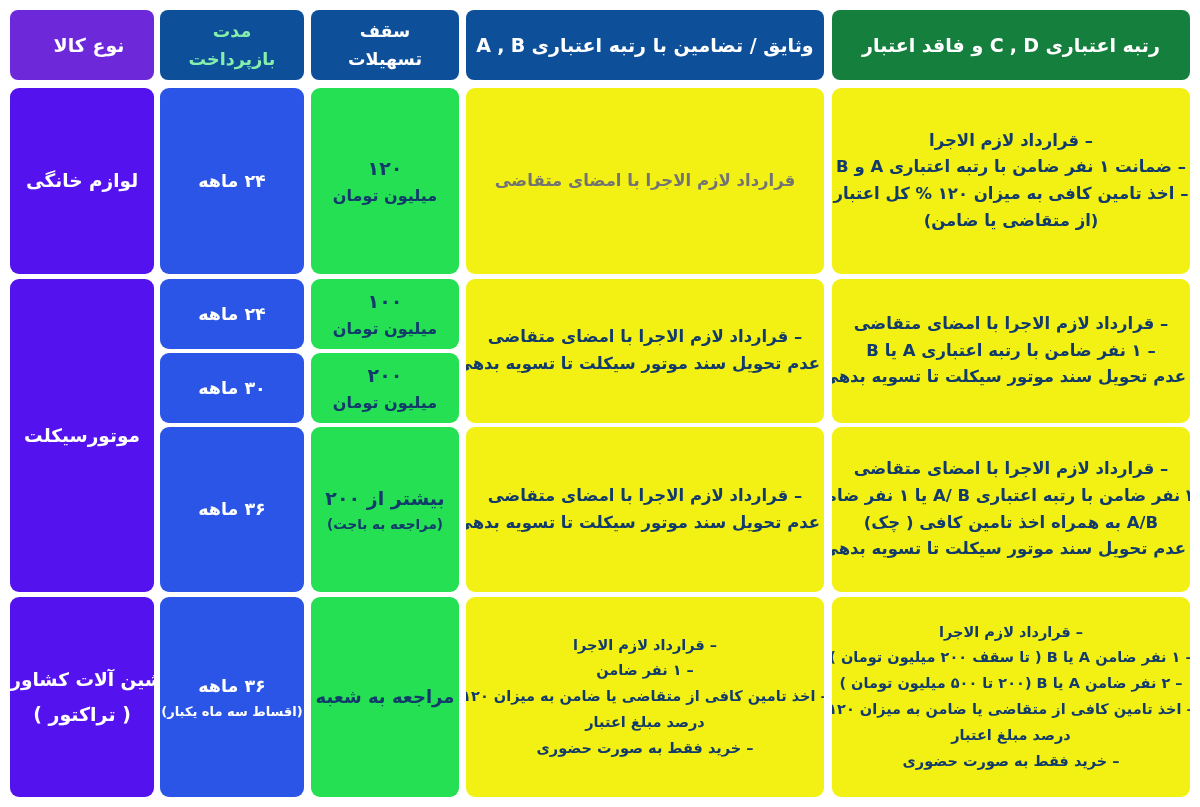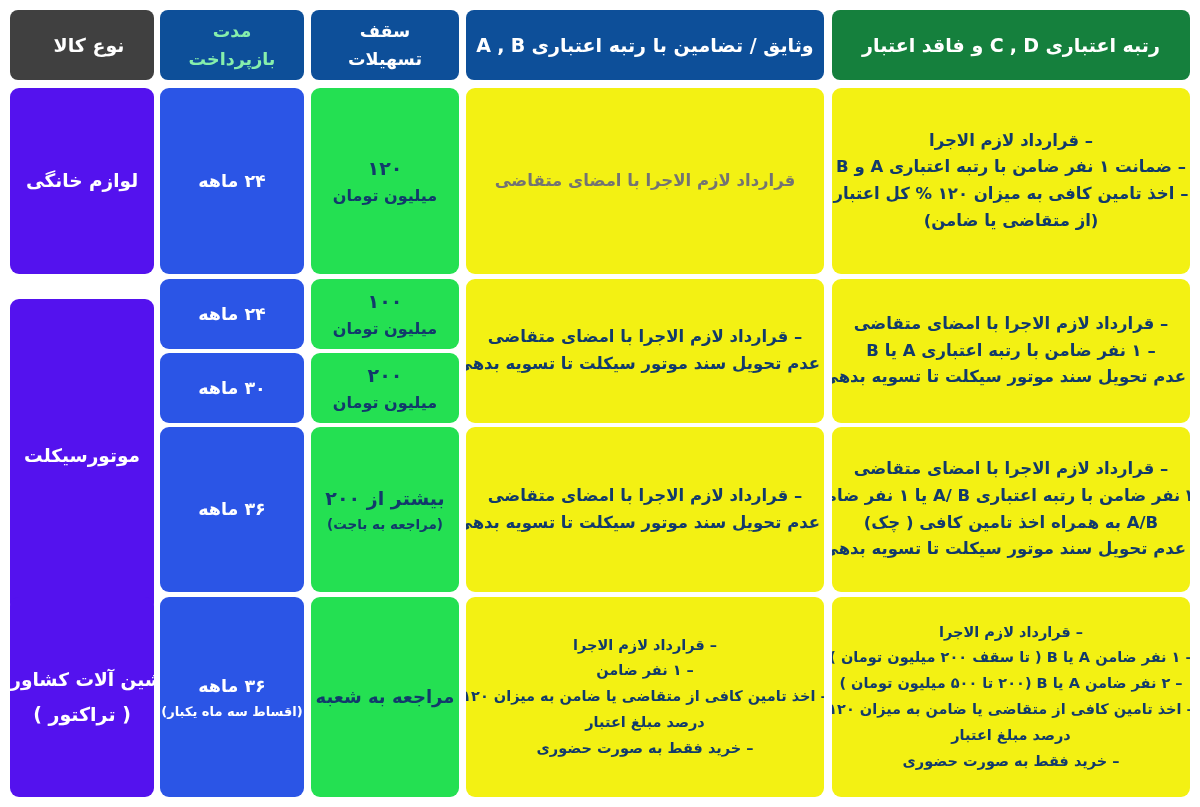--- a/index.html
+++ b/index.html
@@ -81,21 +81,21 @@
   .line.wrap { white-space: normal; }
 
   
   .bullets { display: flex; flex-direction: column; align-items: center; }
 </style>
 </head>
 <body style="background: rgb(255, 255, 255);">
 
 <div id="sheet" style="background: rgb(255, 255, 255);">
 
-  <div class="cell hdr" style="right: 1046px; top: 10px; width: 144px; height: 70px; background: #404040; color: rgb(255, 255, 255); padding-left: 24px;">
+  <div class="cell hdr" style="right: 1046px; top: 10px; width: 144px; height: 70px; background: #6d28d9; color: rgb(255, 255, 255); padding-left: 24px;">
     <span class="line wrap">نوع کالا</span>
   </div>
 
   <div class="cell hdr small" style="right: 896px; top: 10px; width: 144px; height: 70px; background: rgb(13, 79, 153); color: #86efac;">
     <span class="line wrap">مدت بازپرداخت</span>
   </div>
 
   <div class="cell hdr small" style="right: 741px; top: 10px; width: 148px; height: 70px; background: rgb(13, 79, 153); color: rgb(255, 255, 255);">
     <span class="line wrap">سقف تسهیلات</span>
   </div>
@@ -129,21 +129,21 @@
 
   <div class="cell yellow" style="right: 10px; top: 88px; width: 358px; height: 186px; background: rgb(243, 241, 19); color: rgb(18, 58, 107);">
     <div class="bullets">
       <span class="line">– قرارداد لازم الاجرا</span>
       <span class="line">– ضمانت ۱ نفر ضامن با رتبه اعتباری A و B</span>
       <span class="line">– اخذ تامین کافی به میزان ۱۲۰ % کل اعتبار</span>
       <span class="line">(از متقاضی یا ضامن)</span>
     </div>
   </div>
 
-  <div class="cell purple" style="right: 1046px; top: 279px; width: 144px; height: 313px; background: rgb(84, 18, 238); color: rgb(255, 255, 255); margin-top: 20px;">
+  <div class="cell purple" style="right: 1046px; top: 279px; width: 144px; height: 313px; background: rgb(84, 18, 238); color: rgb(255, 255, 255);">
     <span class="line">موتورسیکلت</span>
   </div>
 
   <div class="cell blue" style="right: 896px; top: 279px; width: 144px; height: 70px; background: rgb(43, 85, 230); color: rgb(255, 255, 255);">
     <span class="line">۲۴ ماهه</span>
   </div>
   <div class="cell blue" style="right: 896px; top: 353px; width: 144px; height: 70px; background: rgb(43, 85, 230); color: rgb(255, 255, 255);">
     <span class="line">۳۰ ماهه</span>
   </div>
 

